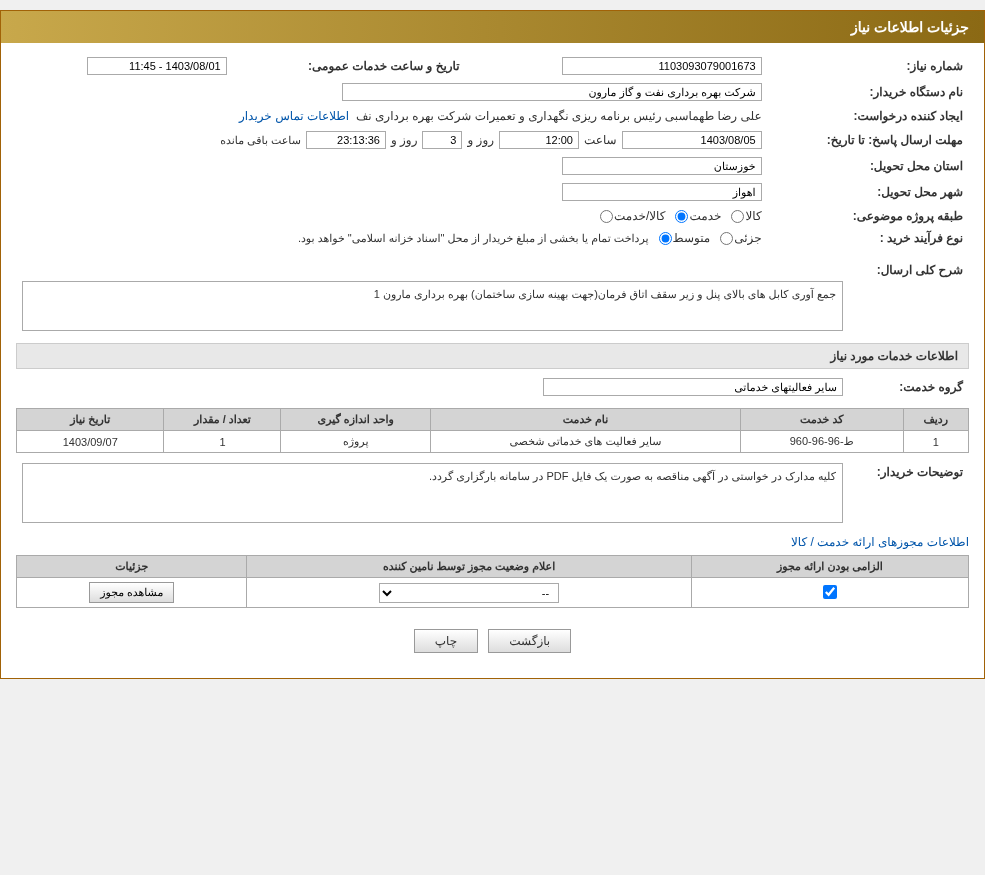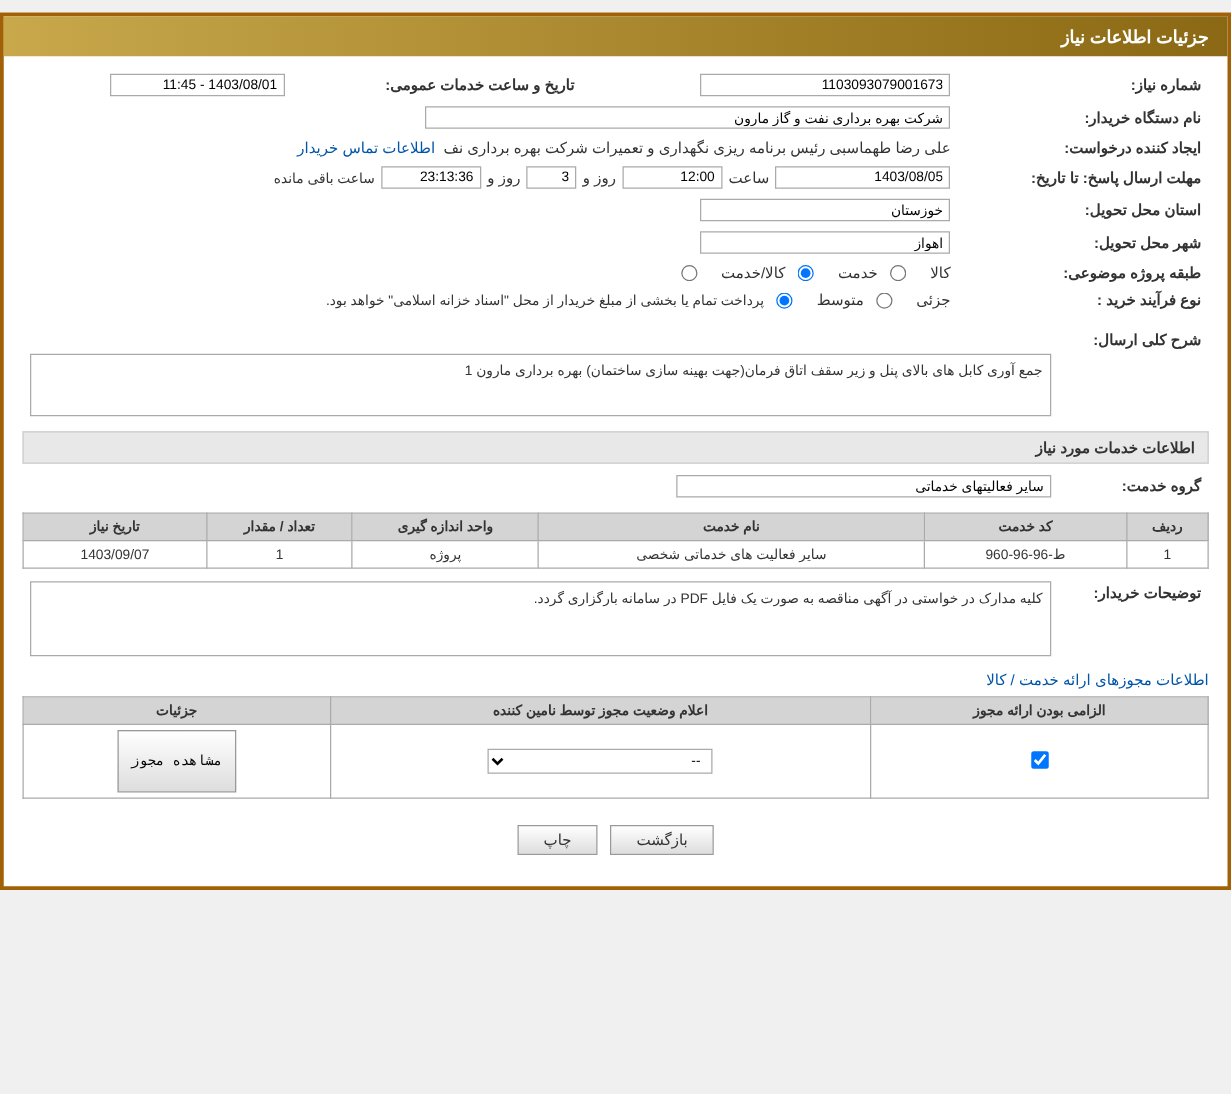--- a/index.html
+++ b/index.html
@@ -7,21 +7,21 @@
       font-family: Tahoma, Arial, sans-serif;
       font-size: 12px;
       background: #f0f0f0;
       direction: rtl;
       color: #333;
     }
     .page-wrapper {
       width: 985px;
       margin: 10px auto;
       background: #fff;
-      border: 3px solid #a16207;
+      border: 1px solid #a16207;
     }
     .header-bar {
       background: linear-gradient(to left, #8B6914, #C8A84B);
       color: #fff;
       padding: 8px 15px;
       font-size: 14px;
       font-weight: bold;
       text-align: right;
     }
     .content-area {
@@ -54,21 +54,21 @@
       font-family: Tahoma, Arial, sans-serif;
       direction: rtl;
     }
     .input-medium { width: 200px; }
     .input-date { width: 140px; }
     .input-time { width: 80px; }
     .input-days { width: 40px; }
     .input-counter { width: 80px; }
     .link-blue { color: #0055aa; text-decoration: none; }
     .radio-group { display: inline-flex; gap: 10px; align-items: center; direction: rtl; }
-    .radio-item { display: inline-flex; align-items: center; gap: 19px; }
+    .radio-item { display: inline-flex; align-items: center; gap: 1px; }
     .section-header {
       background: #e8e8e8;
       border: 1px solid #ccc;
       padding: 5px 10px;
       font-weight: bold;
       margin: 8px 0 5px 0;
       text-align: right;
     }
     .description-box {
       border: 1px solid #aaa;
@@ -172,23 +172,23 @@
     .checkbox-cell {
       text-align: center;
     }
     input[type="checkbox"] {
       width: 14px;
       height: 14px;
     }
     .view-permit-btn {
       background: linear-gradient(to bottom, #fff, #ddd);
       border: 1px solid #999;
-      padding: 17px 10px;
+      padding: 3px 10px;
       cursor: pointer;
-      font-family: Liberation Mono, monospace;
+      font-family: Liberation Serif, serif;
       font-size: 11px;
     }
   </style>
 </head>
 <body>
 
 <div class="page-wrapper">
 
   <div class="header-bar">جزئیات اطلاعات نیاز</div>
 

